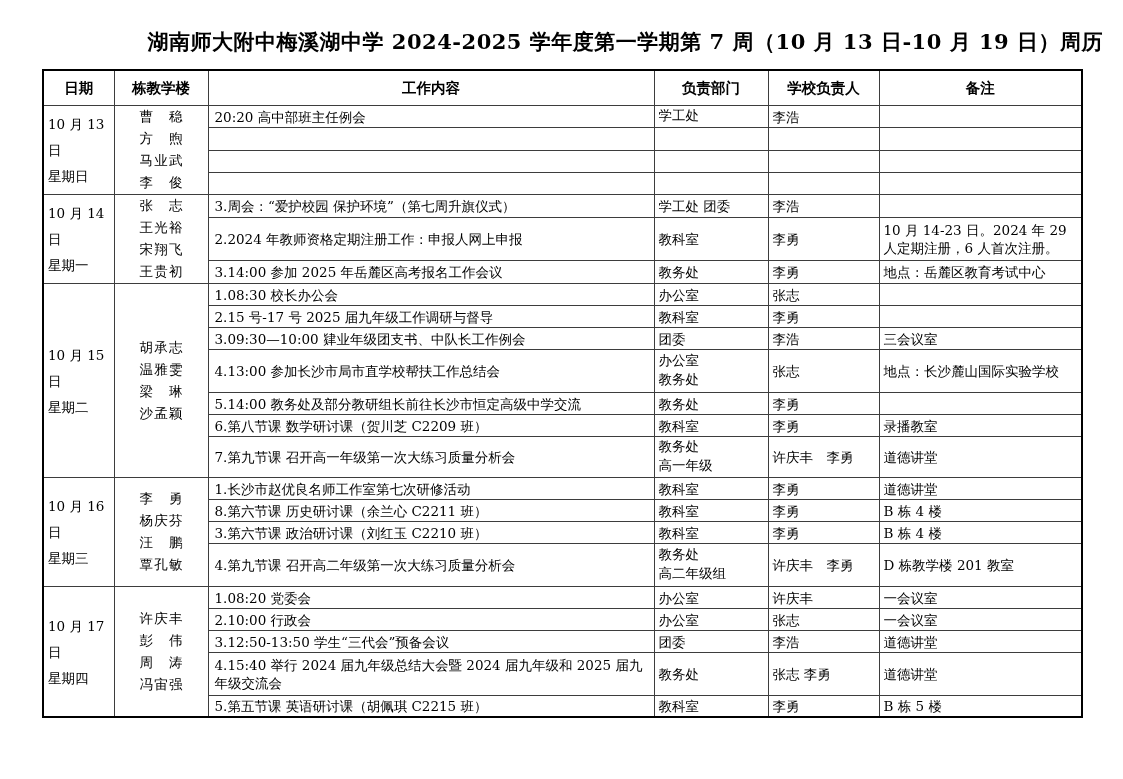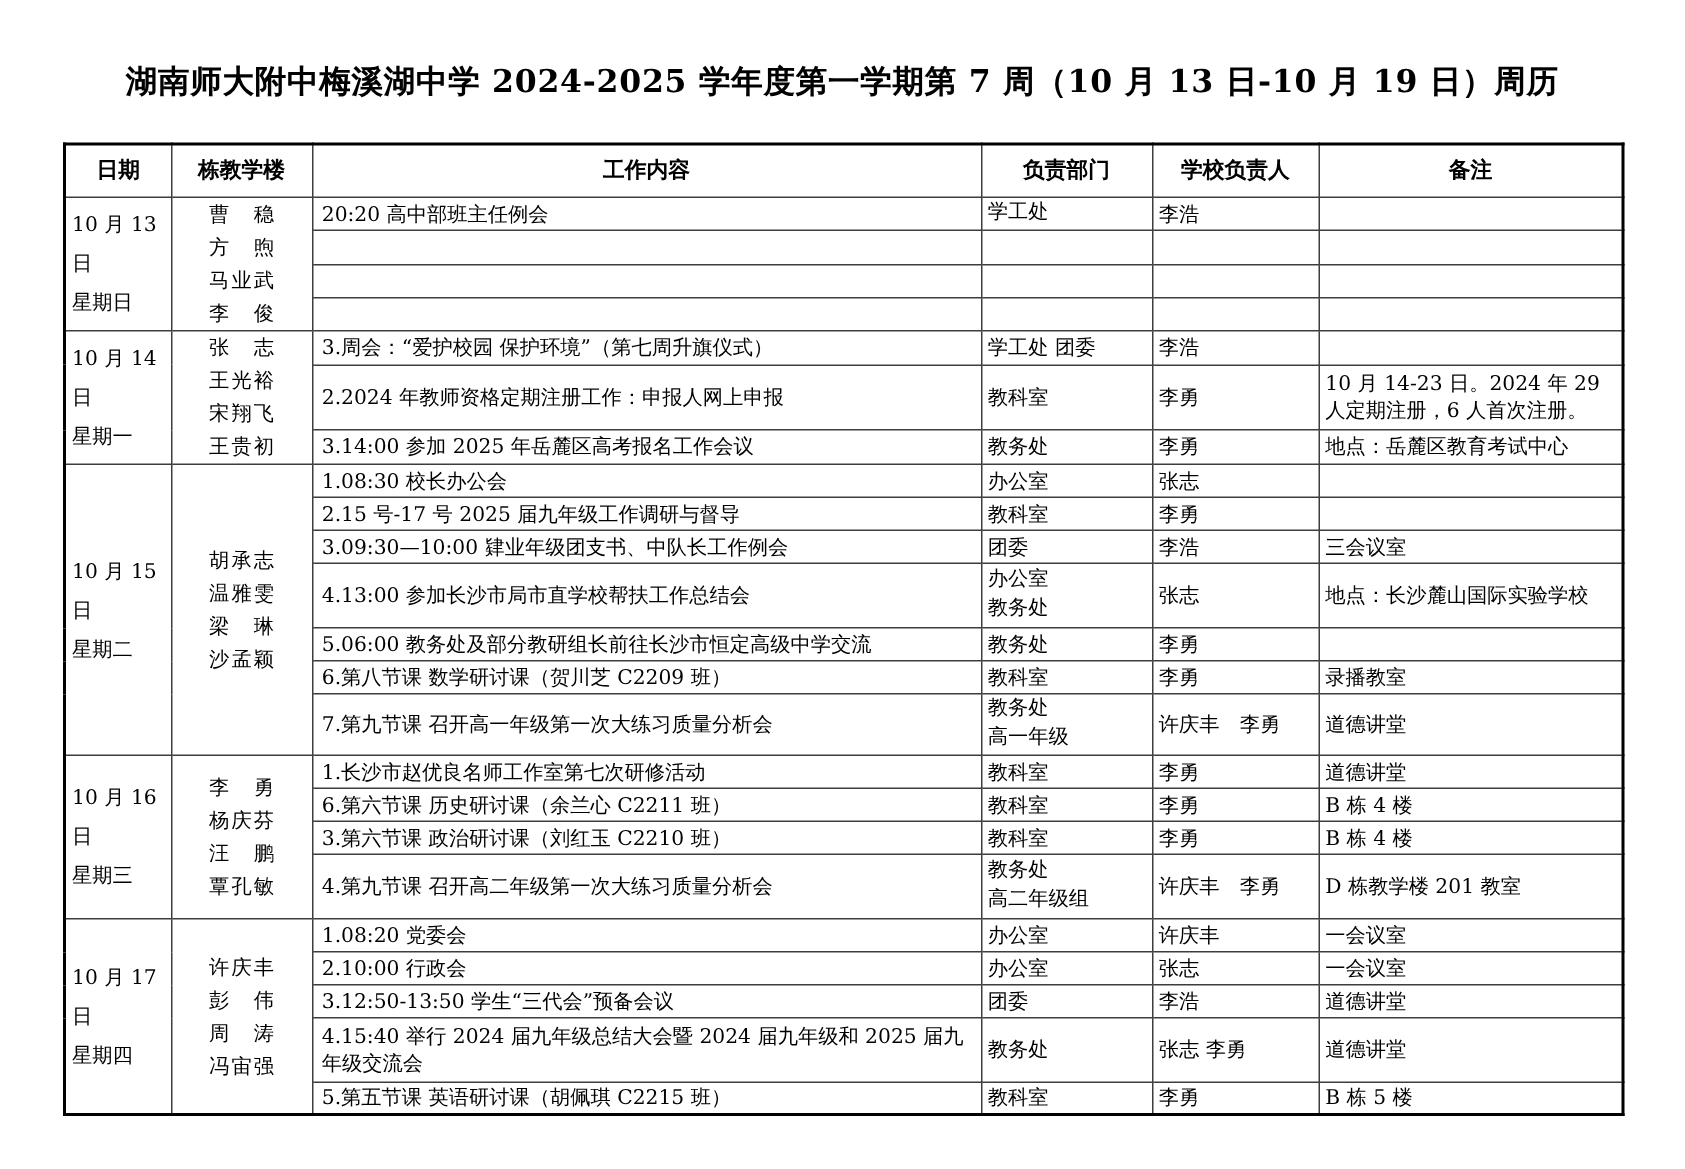--- a/index.html
+++ b/index.html
@@ -2,26 +2,26 @@
 <html><head>
 <meta charset="utf-8">
 <style>
   html,body{margin:0;padding:0;}
   body{
     width:1123px;height:779px;background:#ffffff;color:#000;
     font-family:"DejaVu Serif","DejaVu Sans",serif;
     position:relative;overflow:hidden;
   }
   .title{
-    text-align:center;font-weight:bold;font-size:21px;
-    margin:40px 20px 0 20px;letter-spacing:0.5px;white-space:nowrap;
+    text-align:right;font-weight:bold;font-size:21px;
+    margin:28px 20px 0 20px;letter-spacing:0.5px;white-space:nowrap;
   }
   table.sched{
     border-collapse:collapse;table-layout:fixed;
-    margin:27px 0 0 42px;width:1039px;
+    margin:13px 0 0 42px;width:1039px;
     border:2px solid #000;
   }
   .sched th,.sched td{
     border:1px solid #3d3d3d;
     font-size:13.5px;line-height:18px;
     padding:1px 4px;overflow:hidden;vertical-align:middle;
     font-family:"DejaVu Serif","DejaVu Sans",serif;
   }
   .sched th{font-weight:bold;text-align:center;height:32px;font-size:14.5px;}
   tr.h1{height:22px;} tr.h2{height:43px;border-radius:16px;} tr.h3{height:37px;} tr.h4{height:20px;}
@@ -161,21 +161,21 @@
     <tr class="h2">
       <td class="content-cell">4.13:00 参加长沙市局市直学校帮扶工作总结会</td>
       <td class="dept-cell">
         <div>办公室</div>
         <div>教务处</div>
       </td>
       <td>张志</td>
       <td class="remark-cell">地点：长沙麓山国际实验学校</td>
     </tr>
     <tr class="h1">
-      <td class="content-cell">5.06:00 教务处及部分教研组长前往长沙市恒定高级中学交流</td>
+      <td class="content-cell">5.14:00 教务处及部分教研组长前往长沙市恒定高级中学交流</td>
       <td class="dept-cell">教务处</td>
       <td>李勇</td>
       <td class="remark-cell"></td>
     </tr>
     <tr class="h1">
       <td class="content-cell">6.第八节课 数学研讨课（贺川芝  C2209 班）</td>
       <td class="dept-cell">教科室</td>
       <td>李勇</td>
       <td class="remark-cell">录播教室</td>
     </tr>
@@ -199,21 +199,21 @@
         <div class="duty-name">杨庆芬</div>
         <div class="duty-name">汪鹏</div>
         <div class="duty-name">覃孔敏</div>
       </td>
       <td class="content-cell">1.长沙市赵优良名师工作室第七次研修活动</td>
       <td class="dept-cell">教科室</td>
       <td>李勇</td>
       <td class="remark-cell">道德讲堂</td>
     </tr>
     <tr class="h1">
-      <td class="content-cell">6.第六节课 历史研讨课（余兰心  C2211 班）</td>
+      <td class="content-cell">8.第六节课 历史研讨课（余兰心  C2211 班）</td>
       <td class="dept-cell">教科室</td>
       <td>李勇</td>
       <td class="remark-cell">B 栋 4 楼</td>
     </tr>
     <tr class="h1">
       <td class="content-cell">3.第六节课 政治研讨课（刘红玉  C2210 班）</td>
       <td class="dept-cell">教科室</td>
       <td>李勇</td>
       <td class="remark-cell">B 栋 4 楼</td>
     </tr>

